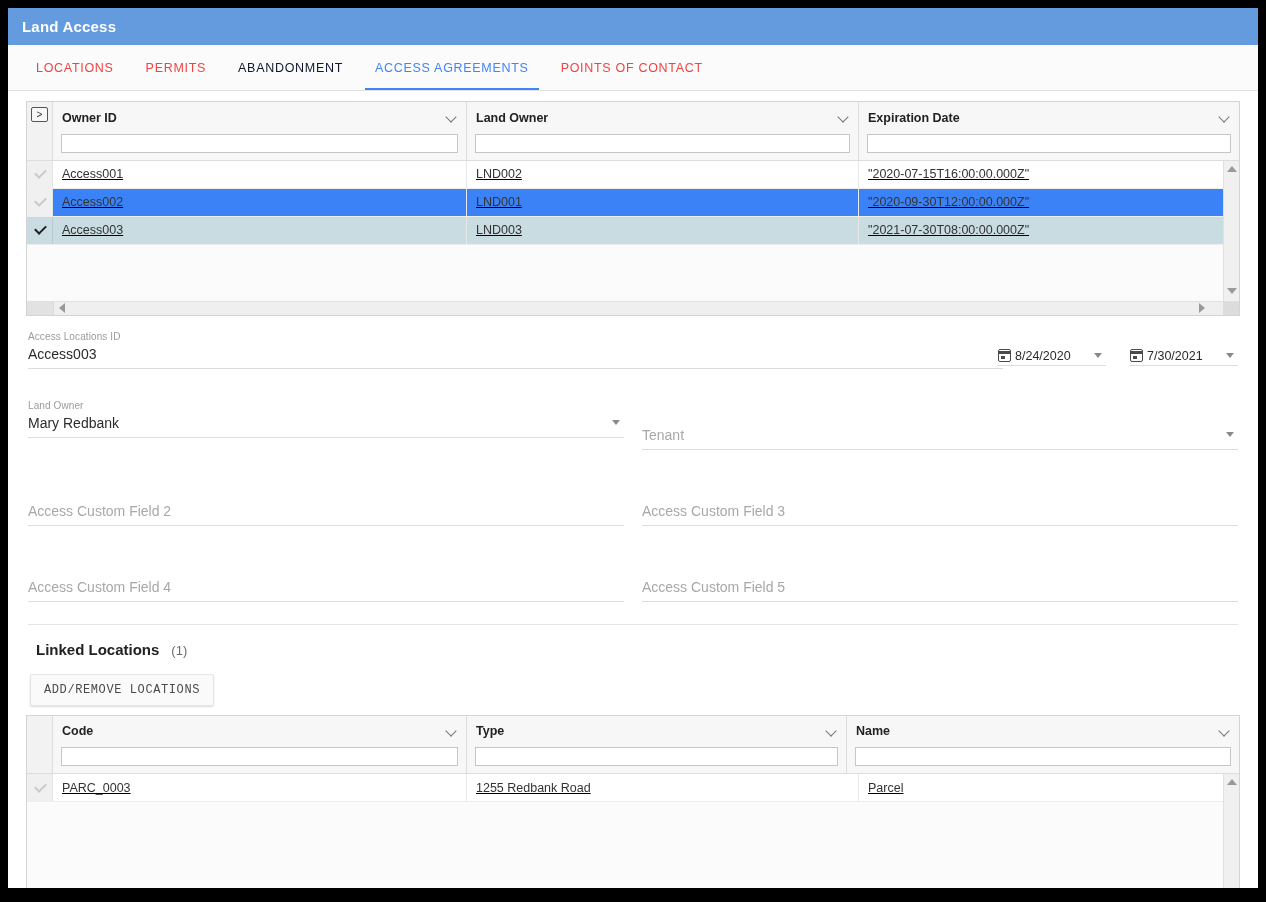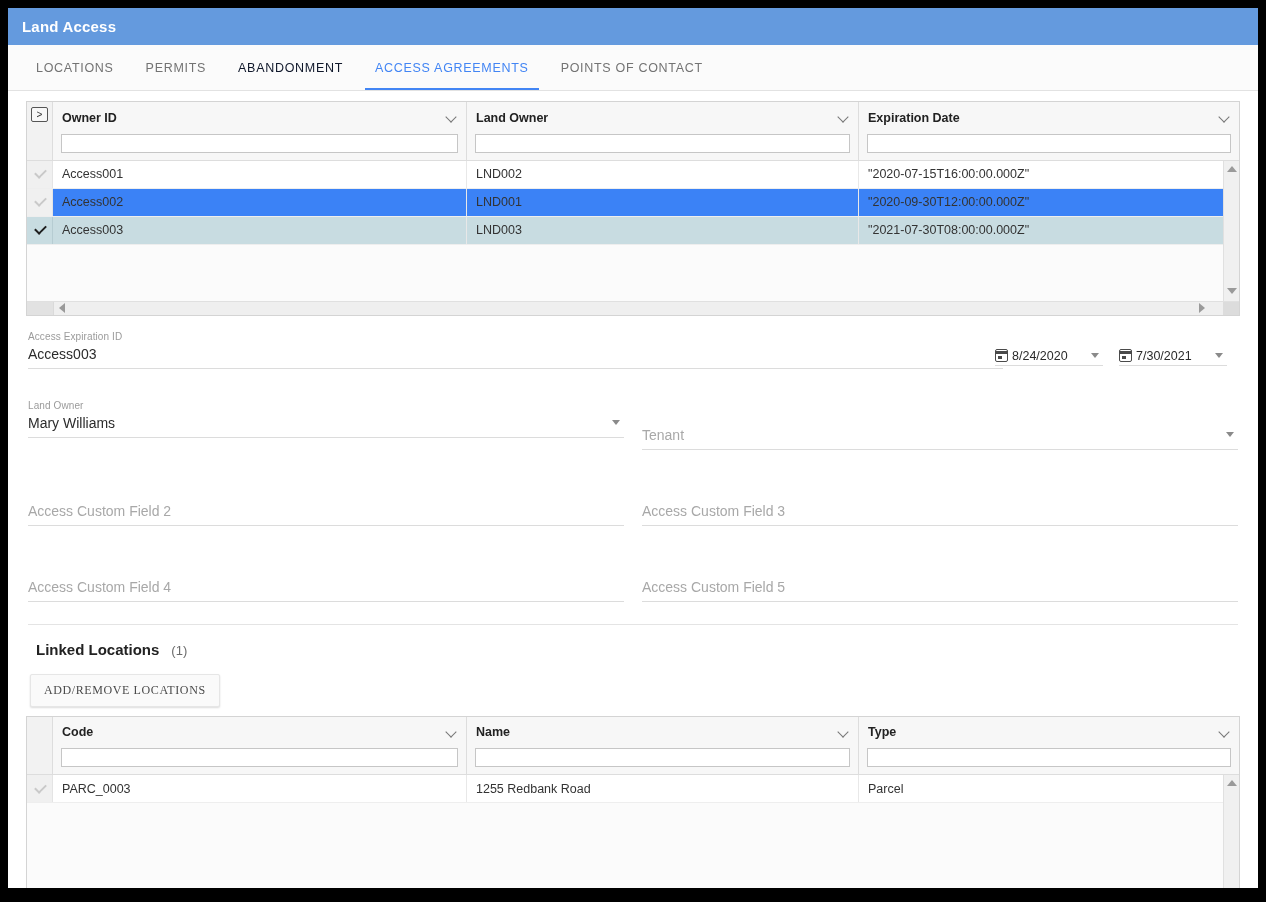--- a/index.html
+++ b/index.html
@@ -45,21 +45,21 @@
     display: flex;
     align-items: stretch;
     padding-left: 12px;
   }
   .tab {
     display: flex;
     align-items: center;
     padding: 0 16px;
     font-size: 12.5px;
     letter-spacing: 0.7px;
-    color: #737373;
+    color: #ef4444;
     position: relative;
     cursor: pointer;
     text-transform: uppercase;
   }
   .tab.disabled { color: #0f172a; cursor: default; }
   .tab.active { color: #4285f4; }
   .tab.active::after {
     content: "";
     position: absolute;
     left: 6px; right: 6px; bottom: 0;
@@ -146,20 +146,21 @@
     font-family: "Liberation Sans", sans-serif;
     outline: none;
   }
 
   .grid-body { position: relative; background: #fbfbfb; overflow: hidden; }
   .grow {
     display: flex;
     height: 28px;
     align-items: stretch;
     border-bottom: 1px solid #eeeeee;
+    text-decoration: underline;
   }
   .grow.odd { background: #ffffff; }
   .grow.even { background: #3b82f6; }
   .grow.selected { background: #c8dce1; }
   .gc-check {
     width: 26px; min-width: 26px;
     border-right: 1px solid #e4e4e4;
     background: #f0f0f0;
     display: flex; align-items: center; justify-content: center;
     cursor: pointer;
@@ -265,25 +266,25 @@
     border-right: 4px solid transparent;
     border-top: 5px solid #8a8a8a;
     margin-right: 4px;
     flex: 0 0 auto;
     cursor: pointer;
   }
 
   
   .daterow {
     position: absolute;
-    right: 11px;
+    right: 0;
     bottom: 3px;
     display: flex;
     align-items: flex-end;
-    gap: 16px;
+    gap: 24px;
   }
   .datepick {
     display: flex;
     align-items: center;
     gap: 4px;
     border-bottom: 1px solid #dcdcdc;
     padding-bottom: 2px;
     min-width: 108px;
     cursor: pointer;
   }
@@ -333,21 +334,21 @@
     background: #fafafa;
     border: 1px solid #e6e6e6;
     border-radius: 2px;
     box-shadow: 0 1px 2px rgba(0,0,0,0.14);
     font-size: 12px;
     letter-spacing: 0.6px;
     color: #4a4a4a;
     padding: 8px 13px;
     cursor: pointer;
     text-transform: uppercase;
-    font-family: Liberation Serif, serif;
+    font-family: Liberation Mono, monospace;
   }
   .btnrow-top { padding: 16px 0 9px 22px; }
 </style>
 </head>
 <body>
 
 <div id="app">
 
   <div class="titlebar">
     <span class="titlebar-text">Land Access</span>
@@ -442,21 +443,21 @@
           <div class="arrow-right-g"></div>
         </div>
       <div class="hs-corner"></div>
     </div>
   </div>
 
   <div class="formwrap">
 
     <div class="frow" style="position:relative;">
       <div class="ffield" style="flex:0 0 975px">
-        <div class="flabel">Access Expiration ID</div>
+        <div class="flabel">Access Locations ID</div>
         <div class="fvalue">Access003</div>
       </div>
       <div class="daterow">
         <div class="datepick">
           <span class="cal-icon"></span>
           <span class="dp-text">8/24/2020</span>
           <span class="caret-dn"></span>
         </div>
         <div class="datepick">
           <span class="cal-icon"></span>
@@ -465,21 +466,21 @@
         </div>
       </div>
     </div>
 
     <div class="gap-sm"></div>
 
     <div class="frow" style="gap:18px">
       <div class="ffield">
         <div class="flabel">Land Owner</div>
         <div class="fvalue">
-          <span>Mary Williams</span>
+          <span>Mary Redbank</span>
           <span class="caret-dn"></span>
         </div>
       </div>
       <div class="ffield">
         <div class="flabel">&nbsp;</div>
         <div class="fvalue placeholder">
           <span>Tenant</span>
           <span class="caret-dn"></span>
         </div>
       </div>
@@ -524,38 +525,38 @@
       <div class="gh-check"></div>
       <div class="gh-col" style="flex:0 0 414px">
         <div class="gh-title-row">
           <span class="gh-title">Code</span>
           <span class="chev"></span>
         </div>
         <div class="gh-filter-row">
           <input class="gh-filter" value="" style="">
         </div>
       </div>
+      <div class="gh-col" style="flex:1 1 auto">
+        <div class="gh-title-row">
+          <span class="gh-title">Type</span>
+          <span class="chev"></span>
+        </div>
+        <div class="gh-filter-row">
+          <input class="gh-filter" value="" style="">
+        </div>
+      </div>
       <div class="gh-col" style="flex:0 0 392px">
         <div class="gh-title-row">
           <span class="gh-title">Name</span>
           <span class="chev"></span>
         </div>
         <div class="gh-filter-row">
           <input class="gh-filter" value="" style="">
         </div>
       </div>
-      <div class="gh-col" style="flex:1 1 auto">
-        <div class="gh-title-row">
-          <span class="gh-title">Type</span>
-          <span class="chev"></span>
-        </div>
-        <div class="gh-filter-row">
-          <input class="gh-filter" value="" style="">
-        </div>
-      </div>
     </div>
 
     <div class="grid-body" style="height:167px">
       <div class="grow odd">
         <div class="gc-check">
             <span class="check"></span>
           </div>
         <div class="gc" style="flex:0 0 414px">PARC_0003</div>
         <div class="gc" style="flex:0 0 392px">1255 Redbank Road</div>
         <div class="gc" style="flex:1 1 auto">Parcel</div>

